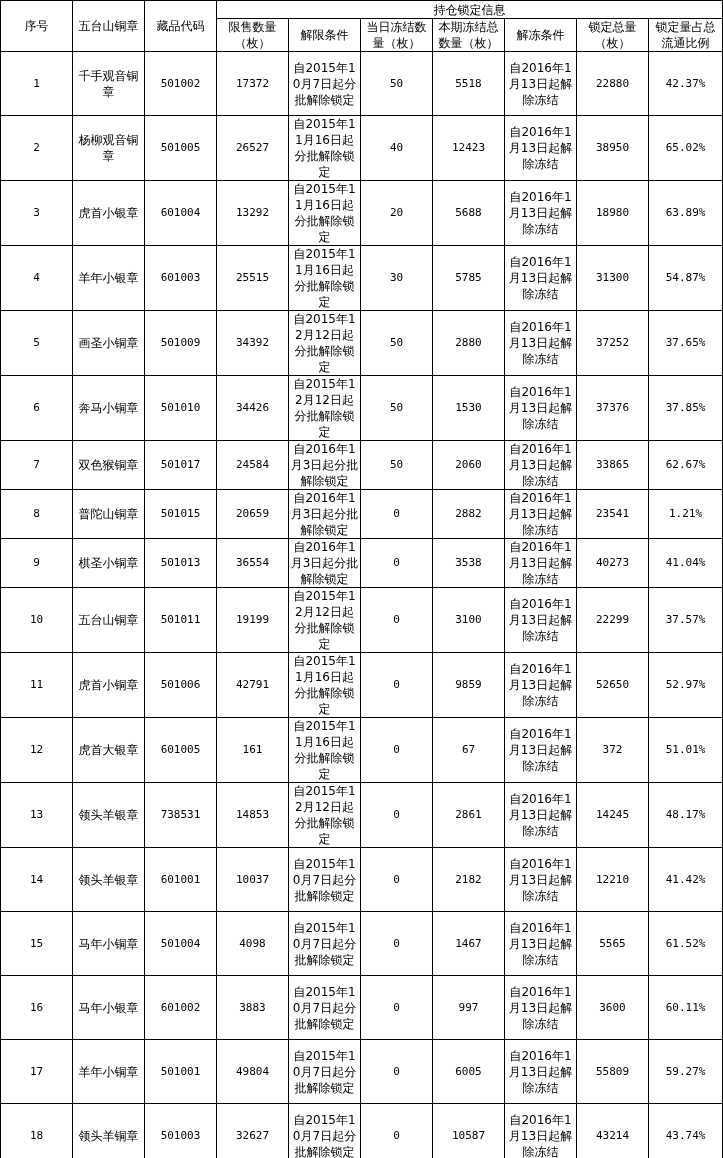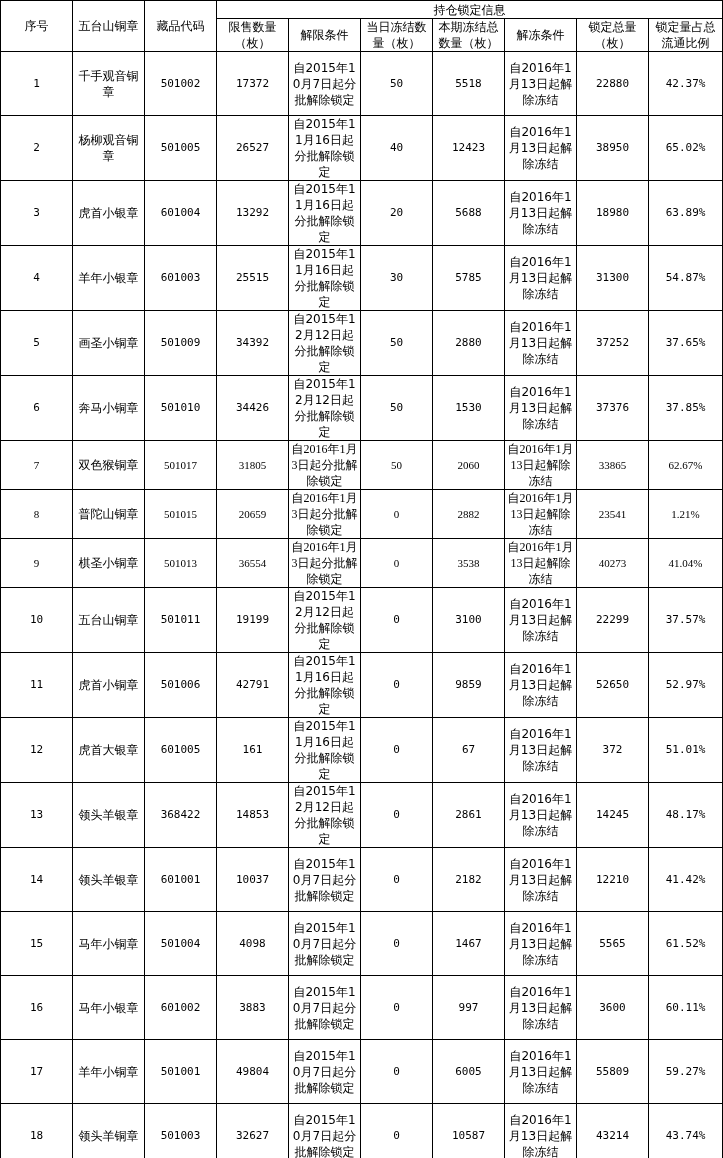--- a/index.html
+++ b/index.html
@@ -2,21 +2,21 @@
 <html><head>
 <meta charset="utf-8">
 <style>
   html, body { margin:0; padding:0; background:#fff; }
   body { width:723px; height:1158px; overflow:hidden; font-family:"DejaVu Sans", sans-serif; color:#000; }
   table { border-collapse:collapse; table-layout:fixed; width:722px; position:absolute; left:0; top:0; }
   td, th { border:1px solid #000; text-align:center; vertical-align:middle; font-weight:normal; font-size:12px; line-height:16px; padding:0 1px; overflow:hidden; word-break:break-all; }
   .h1 td, .h1 th { height:17px;text-align:center; }
   .h2 th { height:31px; }
   tr.r4 td { height:63px; }
-  tr.r3 td { height:47px;font-family:Liberation Serif, serif; }
+  tr.r3 td { height:47px; }
   .num { font-family:"DejaVu Sans Mono", monospace; font-size:11px; }
 </style>
 </head>
 <body>
 
 <table>
   <colgroup>
     <col style="width:72px">
       <col style="width:72px">
       <col style="width:72px">
@@ -115,21 +115,21 @@
         <td class="num">50</td>
         <td class="num">1530</td>
         <td>自2016年1月13日起解除冻结</td>
         <td class="num">37376</td>
         <td class="num">37.85%</td>
       </tr>
       <tr class="r3">
         <td class="num">7</td>
         <td>双色猴铜章</td>
         <td class="num">501017</td>
-        <td class="num">31805</td>
+        <td class="num">24584</td>
         <td>自2016年1月3日起分批解除锁定</td>
         <td class="num">50</td>
         <td class="num">2060</td>
         <td>自2016年1月13日起解除冻结</td>
         <td class="num">33865</td>
         <td class="num">62.67%</td>
       </tr>
       <tr class="r3">
         <td class="num">8</td>
         <td>普陀山铜章</td>
@@ -186,21 +186,21 @@
         <td>自2015年11月16日起分批解除锁定</td>
         <td class="num">0</td>
         <td class="num">67</td>
         <td>自2016年1月13日起解除冻结</td>
         <td class="num">372</td>
         <td class="num">51.01%</td>
       </tr>
       <tr class="r4">
         <td class="num">13</td>
         <td>领头羊银章</td>
-        <td class="num">368422</td>
+        <td class="num">738531</td>
         <td class="num">14853</td>
         <td>自2015年12月12日起分批解除锁定</td>
         <td class="num">0</td>
         <td class="num">2861</td>
         <td>自2016年1月13日起解除冻结</td>
         <td class="num">14245</td>
         <td class="num">48.17%</td>
       </tr>
       <tr class="r4">
         <td class="num">14</td>

